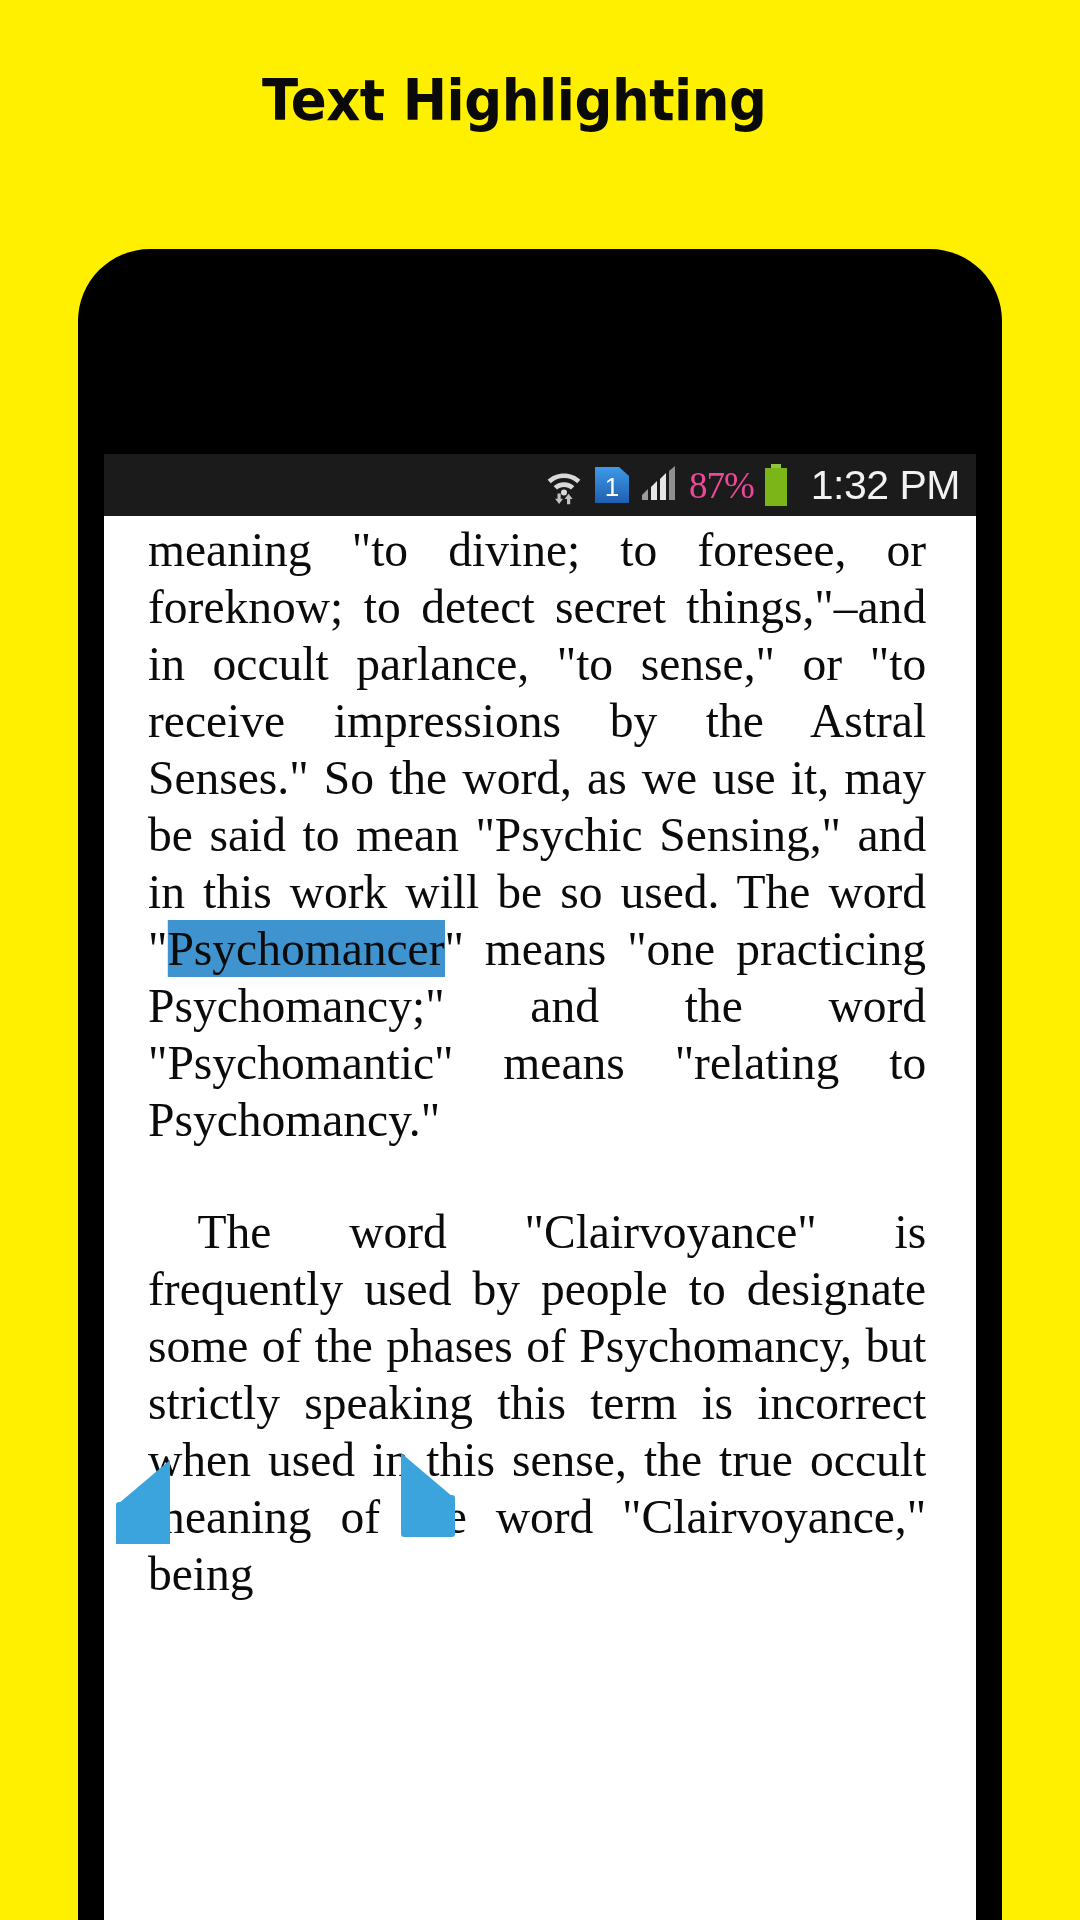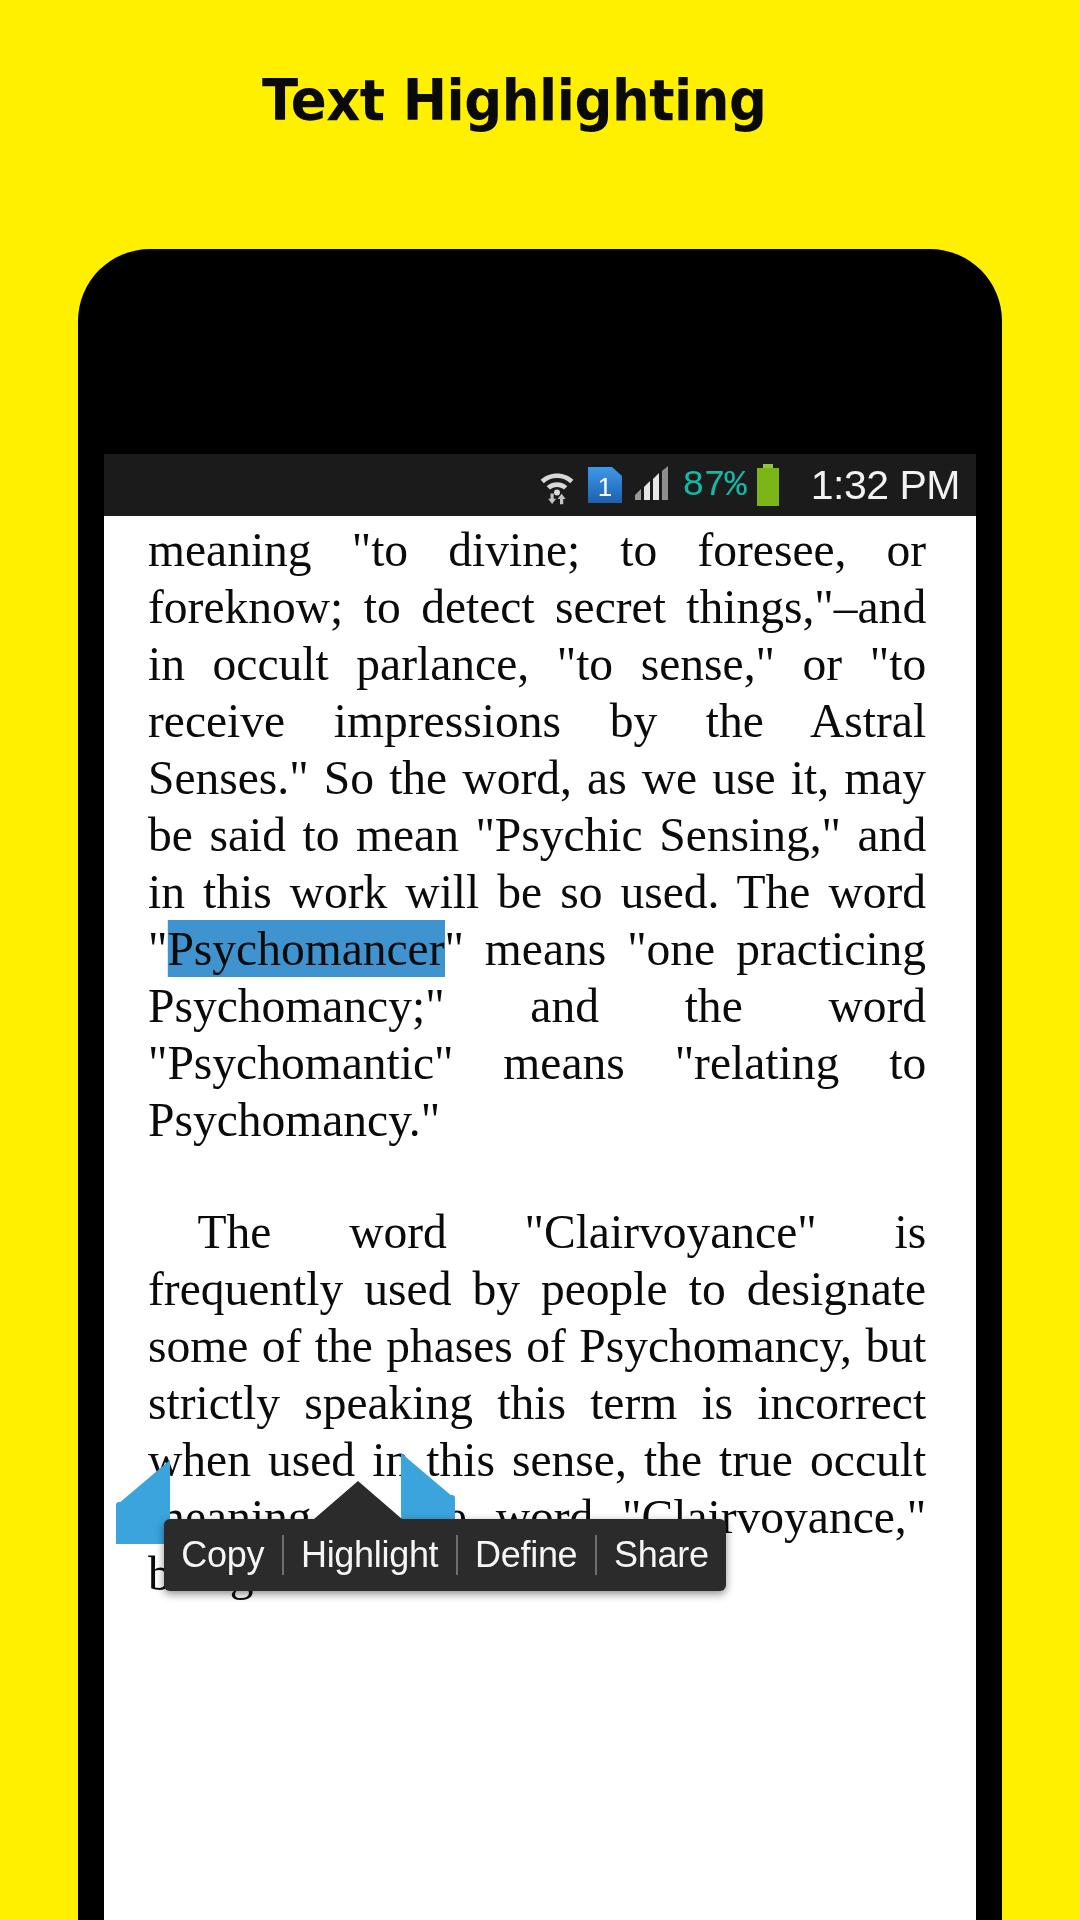--- a/index.html
+++ b/index.html
@@ -83,37 +83,37 @@
     width: 38px;
     height: 42px;
     display: block;
   }
   .icon-signal {
     width: 40px;
     height: 38px;
     display: block;
   }
   .sb-battery-pct {
-    font-family: Liberation Mono, monospace;
+    font-family: Liberation Serif, serif;
     font-size: 37px;
-    color: #14b8a6;
+    color: #ec4899;
     letter-spacing: -1px;
     line-height: 1;
   }
   .icon-battery {
     width: 26px;
     height: 42px;
     display: block;
   }
   .sb-clock {
     font-family: "Liberation Sans", sans-serif;
     font-size: 41px;
     color: #f2f2f2;
     letter-spacing: -0.5px;
-    margin-left: 21px;
+    margin-left: 13px;
     line-height: 1;
   }
 
   
   .reader {
     position: relative;
     height: 1478px;
     background: #ffffff;
     overflow: hidden;
   }
@@ -274,26 +274,16 @@
         </svg>
       </span>
 
       <span class="handle handle-right">
         <svg viewBox="0 0 58 88" width="58" height="88">
           <polygon points="2,2 2,46 54,46" fill="#3BA4DD"></polygon>
           <rect x="2" y="44" width="54" height="42" fill="#3BA4DD" rx="3"></rect>
         </svg>
       </span>
 
-      <div class="ctxmenu">
-        <div class="ctx-arrow"></div>
-        <div class="ctx-item">Copy</div>
-        <div class="ctx-div"></div>
-        <div class="ctx-item">Highlight</div>
-        <div class="ctx-div"></div>
-        <div class="ctx-item">Define</div>
-        <div class="ctx-div"></div>
-        <div class="ctx-item">Share</div>
-      </div>
 
     </div>
   </div>
 </div>
 
 </body></html>

